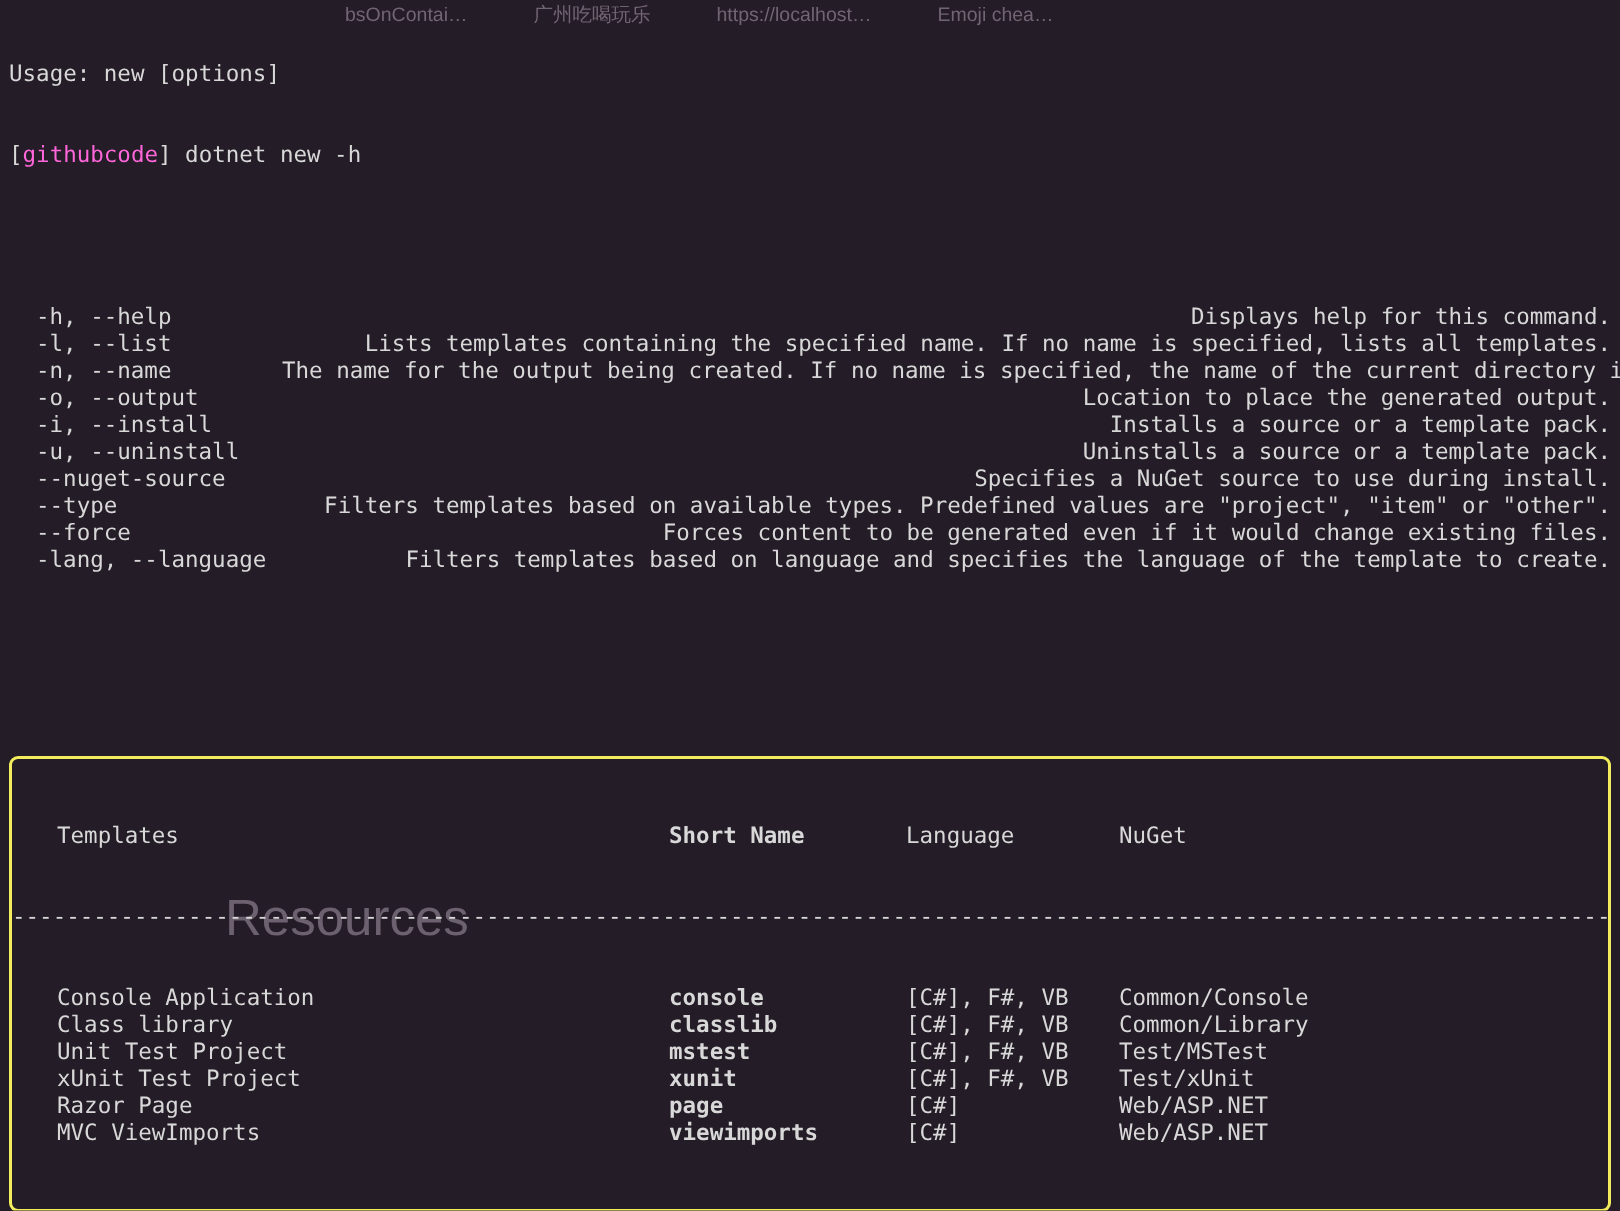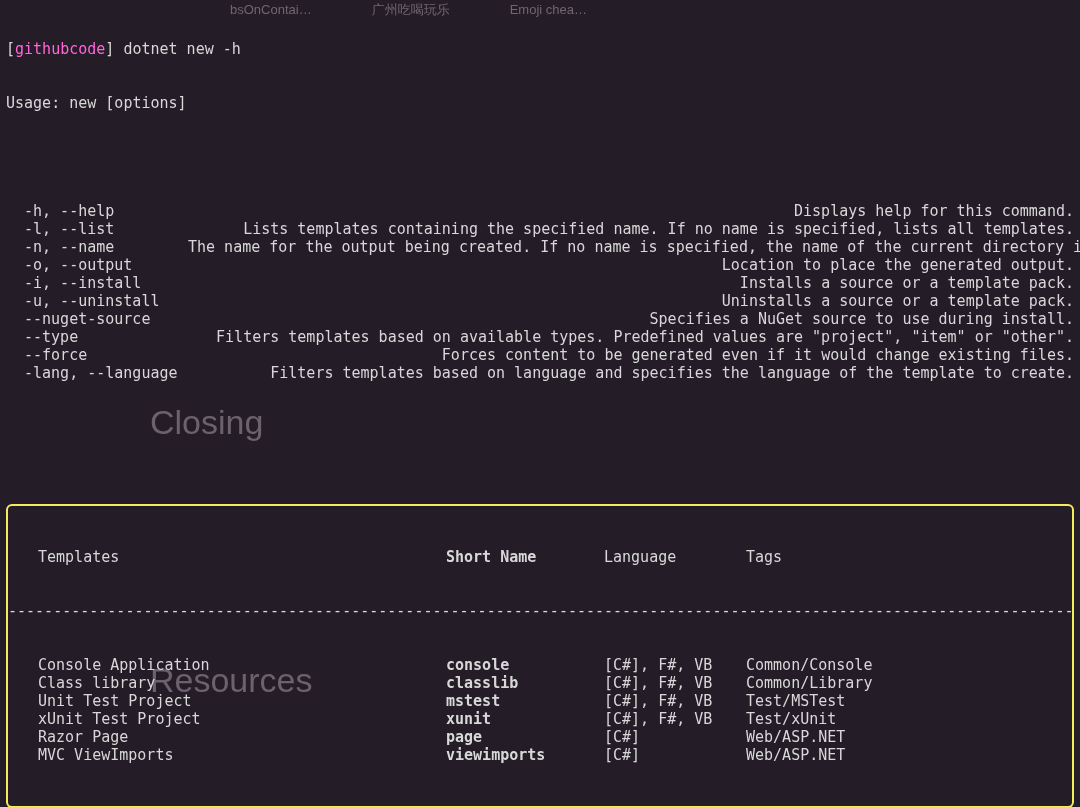--- a/index.html
+++ b/index.html
@@ -17,21 +17,21 @@
     }
     .bg-ghost {
       position: absolute;
       inset: 0;
       color: #726573;
       font-family: -apple-system, sans-serif;
       pointer-events: none;
       z-index: 0;
       padding: 2px 150px;
     }
-    .bg-ghost .tabs { display:flex; gap:60px; font-size:13px; margin-left:80px; }
+    .bg-ghost .tabs { display:flex; gap:44px; font-size:13px; margin-left:80px; }
     .bg-ghost .big { font-size:34px; margin:14px 0; color:#6c616f;}
     .fg { position: relative; z-index: 1; white-space: pre; }
     .prompt-br { color: #d8d8d8; }
     .prompt-host { color: #ff66d9; }
     .cmd { color: #d8d8d8; }
     .options-table { display: flex; flex-direction: column; }
     .opt-row { display: flex; }
     .opt-flag { width: 182px; padding-left: 18px; flex-shrink: 0; }
     .opt-desc { flex: 1; text-align: right; }
     .box {
@@ -48,41 +48,41 @@
     .c4 { flex: 1; }
     .dashes { overflow:hidden; white-space:nowrap; }
   </style>
 </head>
 <body>
 
 <div class="bg-ghost">
   <div class="tabs" id="bg-tabs">
       <span>bsOnContai…</span>
       <span>广州吃喝玩乐</span>
+      <span>https://localhost…</span>
       <span>Emoji chea…</span>
     </div>
   <div style="height:370px"></div>
-  <div class="big">Closing</div>
   <div style="height:190px"></div>
   <div class="big">Resources</div>
 </div>
 
 <div class="fg">
+  <div>Usage: new [options]</div>
   <div><span class="prompt-br">[</span><span class="prompt-host">githubcode</span><span class="prompt-br">]</span> <span class="cmd">dotnet new -h</span></div>
-  <div>Usage: new [options]</div>
   <div style="height:18px"></div>
   <div class="options-table" id="options-body"><div class="opt-row"><div class="opt-flag">-h, --help</div><div class="opt-desc">Displays help for this command.</div></div><div class="opt-row"><div class="opt-flag">-l, --list</div><div class="opt-desc">Lists templates containing the specified name. If no name is specified, lists all templates.</div></div><div class="opt-row"><div class="opt-flag">-n, --name</div><div class="opt-desc">The name for the output being created. If no name is specified, the name of the current directory is used.</div></div><div class="opt-row"><div class="opt-flag">-o, --output</div><div class="opt-desc">Location to place the generated output.</div></div><div class="opt-row"><div class="opt-flag">-i, --install</div><div class="opt-desc">Installs a source or a template pack.</div></div><div class="opt-row"><div class="opt-flag">-u, --uninstall</div><div class="opt-desc">Uninstalls a source or a template pack.</div></div><div class="opt-row"><div class="opt-flag">--nuget-source</div><div class="opt-desc">Specifies a NuGet source to use during install.</div></div><div class="opt-row"><div class="opt-flag">--type</div><div class="opt-desc">Filters templates based on available types. Predefined values are "project", "item" or "other".</div></div><div class="opt-row"><div class="opt-flag">--force</div><div class="opt-desc">Forces content to be generated even if it would change existing files.</div></div><div class="opt-row"><div class="opt-flag">-lang, --language</div><div class="opt-desc">Filters templates based on language and specifies the language of the template to create.</div></div></div>
   <div style="height:18px"></div>
 
   <div class="box">
     <div class="tbl-head">
       <div class="c1">Templates</div>
       <div class="c2">Short Name</div>
       <div class="c3">Language</div>
-      <div class="c4">Tags</div>
+      <div class="c4">NuGet</div>
     </div>
     <div class="dashes">--------------------------------------------------------------------------------------------------------------------------</div>
     <div id="templates-body"><div class="tbl-row"><div class="c1">Console Application</div><div class="c2">console</div><div class="c3">[C#], F#, VB</div><div class="c4">Common/Console</div></div><div class="tbl-row"><div class="c1">Class library</div><div class="c2">classlib</div><div class="c3">[C#], F#, VB</div><div class="c4">Common/Library</div></div><div class="tbl-row"><div class="c1">Unit Test Project</div><div class="c2">mstest</div><div class="c3">[C#], F#, VB</div><div class="c4">Test/MSTest</div></div><div class="tbl-row"><div class="c1">xUnit Test Project</div><div class="c2">xunit</div><div class="c3">[C#], F#, VB</div><div class="c4">Test/xUnit</div></div><div class="tbl-row"><div class="c1">Razor Page</div><div class="c2">page</div><div class="c3">[C#]</div><div class="c4">Web/ASP.NET</div></div><div class="tbl-row"><div class="c1">MVC ViewImports</div><div class="c2">viewimports</div><div class="c3">[C#]</div><div class="c4">Web/ASP.NET</div></div></div>
   </div>
 
   
   
   
   
 </div>

